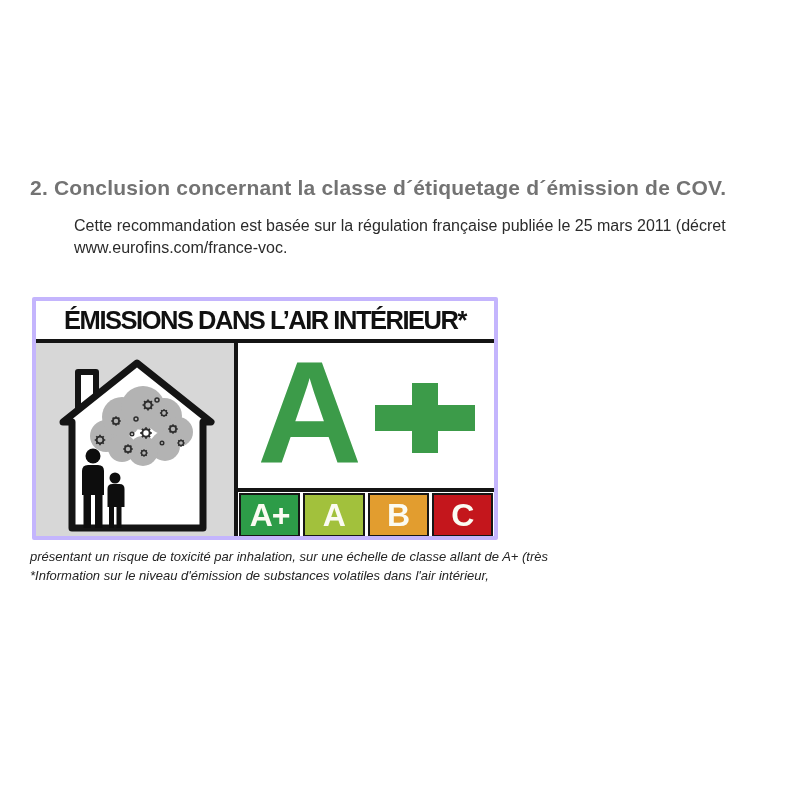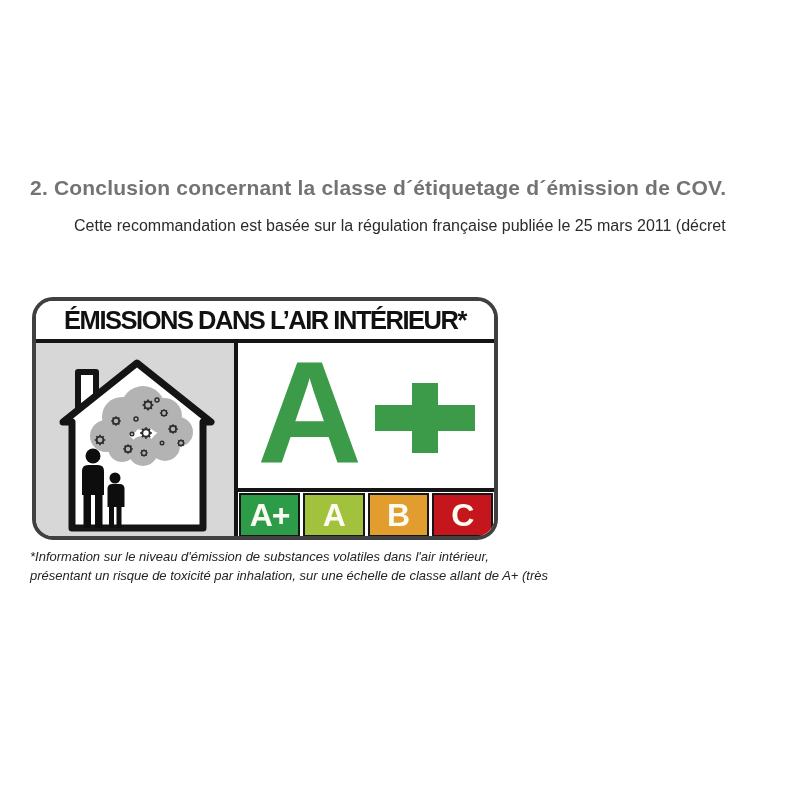--- a/index.html
+++ b/index.html
@@ -4,21 +4,21 @@
 <style>
   html,body{margin:0;padding:0;background:#ffffff;}
   .page{position:relative;width:795px;height:795px;background:#ffffff;overflow:hidden;
         font-family:"Liberation Sans", sans-serif;color:#222;}
   .heading{position:absolute;left:30px;top:176px;font-size:21px;font-weight:bold;
            color:#737373;white-space:nowrap;letter-spacing:0.2px;}
   .para{position:absolute;left:30px;top:215px;font-size:16px;line-height:21.5px;color:#2b2b2b;margin-left:44px;}
   .para .pline{display:block;white-space:nowrap;}
 
   .voc-label{position:absolute;left:32px;top:297px;width:466px;height:243px;
-             box-sizing:border-box;border:4px solid #404040;border-radius:21px;
+             box-sizing:border-box;border:4px solid #c4b5fd;border-radius:2px;
              background:#ffffff;overflow:hidden;display:flex;flex-direction:column;}
   .voc-header{flex:0 0 42px;box-sizing:border-box;border-bottom:4px solid #141414;
               display:flex;align-items:center;justify-content:center;background:#ffffff;}
   .voc-title{font-size:26px;font-weight:bold;color:#111;white-space:nowrap;
              letter-spacing:-1.5px;transform:scaleX(0.98);}
   .voc-body{flex:1;display:flex;min-height:0;}
   .voc-left{flex:0 0 202px;box-sizing:border-box;border-right:4px solid #141414;
             background:#d7d7d7;display:flex;align-items:flex-end;justify-content:center;}
   .voc-left svg{display:block;width:198px;height:193px;}
   .voc-right{flex:1;display:flex;flex-direction:column;min-width:0;}
@@ -37,20 +37,21 @@
 </style>
 </head>
 <body>
 
 <div class="page">
 
   <div class="heading">2. Conclusion concernant la classe d´étiquetage d´émission de COV.</div>
 
   <div class="para">
     <span class="pline">Cette recommandation est basée sur la régulation française publiée le 25 mars 2011 (décret</span>
+    <span class="pline">www.eurofins.com/france-voc.</span>
   </div>
 
   <div class="voc-label">
     <div class="voc-header">
       <span class="voc-title">ÉMISSIONS DANS L’AIR INTÉRIEUR*</span>
     </div>
     <div class="voc-body">
 
       <div class="voc-left">
         <svg viewBox="0 0 198 193" aria-hidden="true">
@@ -121,17 +122,17 @@
           <div class="scale-cell" style="background-color: rgb(162, 193, 60);">A</div>
           <div class="scale-cell" style="background-color: rgb(226, 157, 47);">B</div>
           <div class="scale-cell" style="background-color: rgb(196, 22, 28);">C</div>
         </div>
       </div>
 
     </div>
   </div>
 
   <div class="footnote">
+    <span class="fline">présentant un risque de toxicité par inhalation, sur une échelle de classe allant de A+ (très</span>
     <span class="fline">*Information sur le niveau d'émission de substances volatiles dans l'air intérieur,</span>
-    <span class="fline">présentant un risque de toxicité par inhalation, sur une échelle de classe allant de A+ (très</span>
   </div>
 
 </div>
 
 </body></html>

